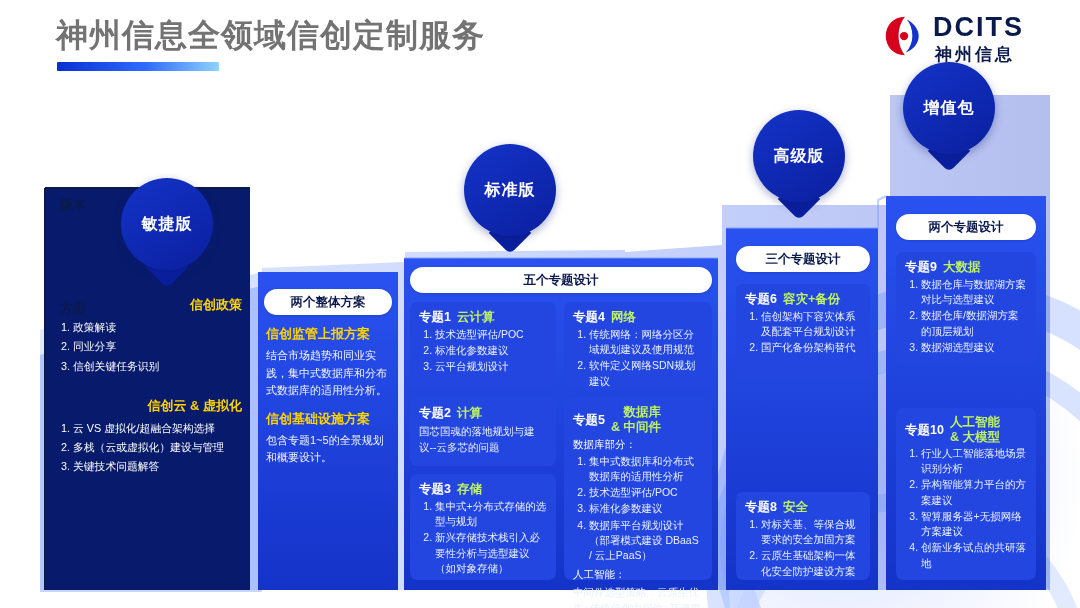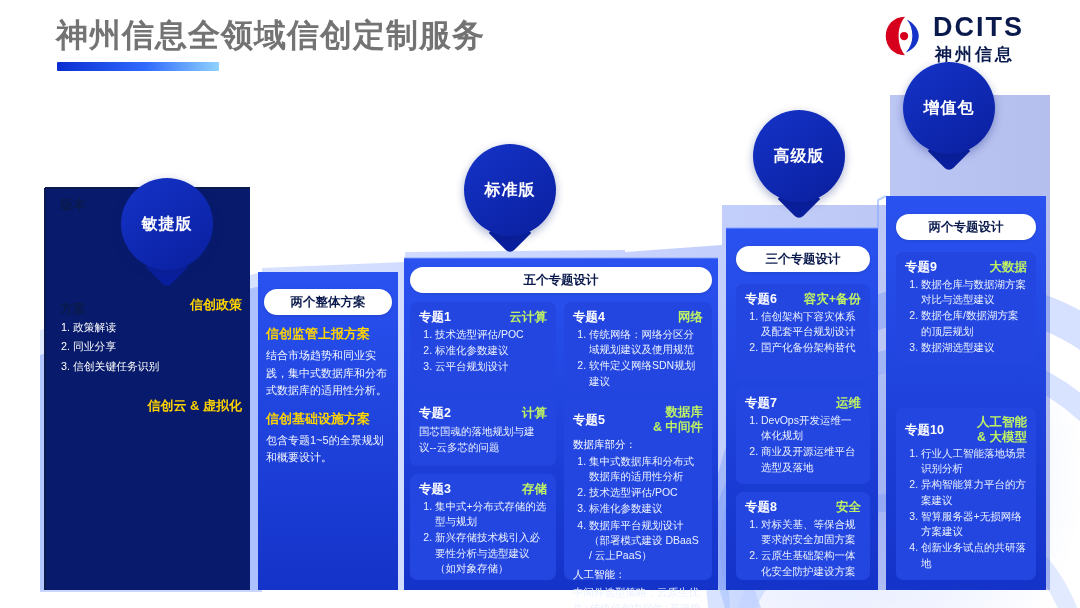--- a/index.html
+++ b/index.html
@@ -78,21 +78,21 @@
     color:#fff;font-size:16px;font-weight:bold;letter-spacing:1px;z-index:2;
   }
 
   
   .col{position:absolute;}
   .card{
     background:#1433c8;border-radius:7px;color:#fff;
     padding:7px 9px 8px 9px;box-sizing:border-box;
   }
   .card.lighter{background:#2346e0;}
-  .card-title-row{display:flex;align-items:center;justify-content:space-between;gap:6px;}
+  .card-title-row{display:flex;align-items:center;gap:6px;}
   .card-title-row .left{color:#fff;font-weight:bold;font-size:12.5px;white-space:nowrap;}
   .card-title-row .right{color:#bef264;font-weight:bold;font-size:12.5px;white-space:nowrap;}
   ol.items,ul.items{margin:0;padding:0 0 0 16px;}
   ol.items li,ul.items li{
     font-size:10.5px;line-height:1.45;margin:1px 0;color:#eaf0ff;
   }
   .ptext{font-size:10.5px;line-height:1.5;color:#eaf0ff;margin:2px 0 0 0;}
   .ptext.strong{color:#fff;}
 
   
@@ -196,20 +196,25 @@
     <div class="plainblock">
       <div class="h">信创政策</div>
       <ol>
         <li>政策解读</li>
         <li>同业分享</li>
         <li>信创关键任务识别</li>
       </ol>
     </div>
     <div class="plainblock" style="margin-top:22px;">
       <div class="h">信创云 &amp; 虚拟化</div>
+      <ol>
+        <li>云 VS 虚拟化/超融合架构选择</li>
+        <li>多栈（云或虚拟化）建设与管理</li>
+        <li>关键技术问题解答</li>
+      </ol>
     </div>
   </div>
 
   <div class="group-head" style="left:264px;top:289px;width:128px;height:26px;">两个整体方案</div>
   <div class="col c2" style="left:266px;top:325px;width:126px;">
     <div>
       <div class="h">信创监管上报方案</div>
       <p>结合市场趋势和同业实践，集中式数据库和分布式数据库的适用性分析。</p>
     </div>
     <div>
@@ -285,30 +290,20 @@
     <div class="card-title-row">
       <span class="left">专题6</span>
       <span class="right">容灾+备份</span>
     </div>
     <ol class="items">
       <li>信创架构下容灾体系及配套平台规划设计</li>
       <li>国产化备份架构替代</li>
     </ol>
   </div>
 
-  <div class="card lighter" style="position:absolute;left:736px;top:388px;width:134px;height:96px;">
-    <div class="card-title-row">
-      <span class="left">专题7</span>
-      <span class="right">运维</span>
-    </div>
-    <ol class="items">
-      <li>DevOps开发运维一体化规划</li>
-      <li>商业及开源运维平台选型及落地</li>
-    </ol>
-  </div>
 
   <div class="card lighter" style="position:absolute;left:736px;top:492px;width:134px;height:88px;">
     <div class="card-title-row">
       <span class="left">专题8</span>
       <span class="right">安全</span>
     </div>
     <ol class="items">
       <li>对标关基、等保合规要求的安全加固方案</li>
       <li>云原生基础架构一体化安全防护建设方案</li>
     </ol>

